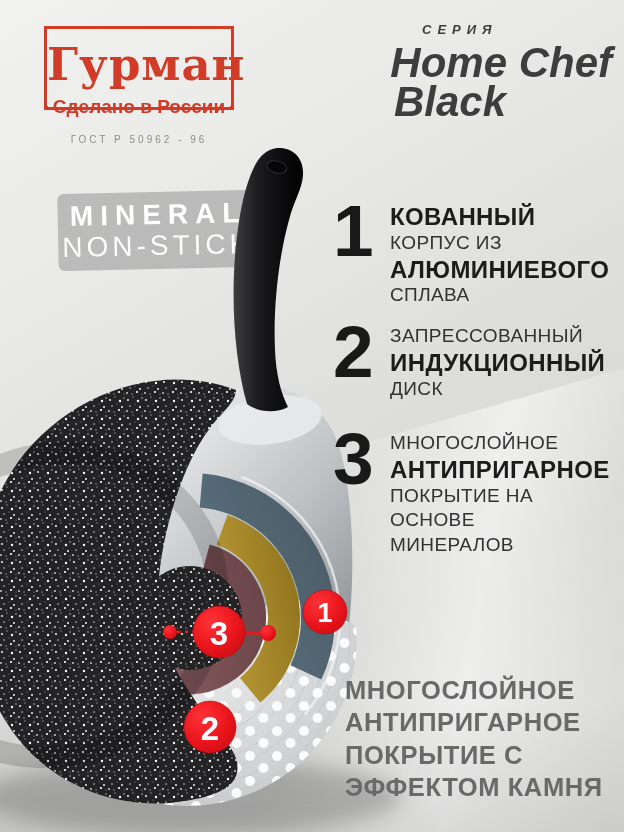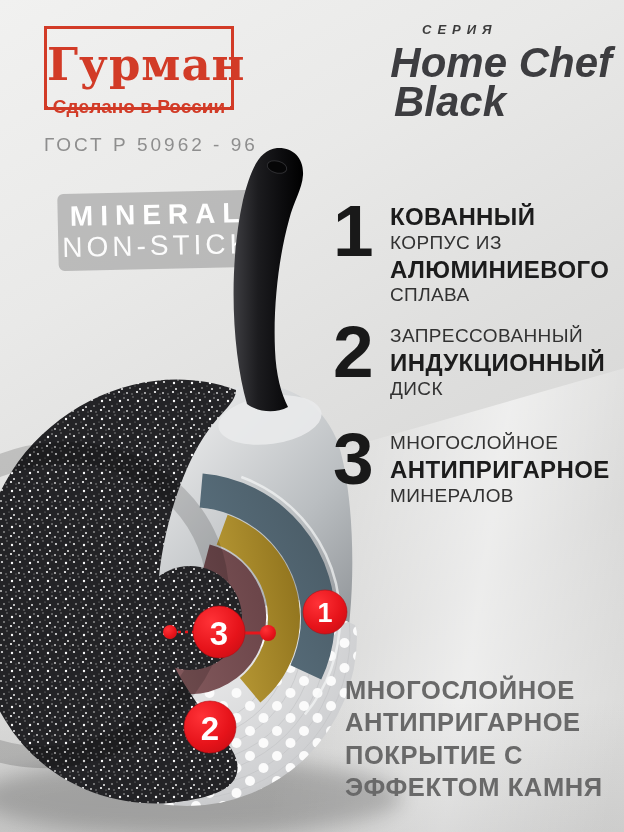--- a/index.html
+++ b/index.html
@@ -13,21 +13,21 @@
     background:linear-gradient(to bottom,rgba(110,110,110,0),rgba(110,110,110,.16));}
 
   
   .logo{position:absolute;left:44px;top:26px;width:190px;z-index:3;}
   .logo-box{border:3px solid #d23b27;position:relative;text-align:right;height:84px;box-sizing:border-box;}
   .logo-name{font-family:"DejaVu Serif",serif;font-weight:bold;font-size:45px;line-height:1;
     color:#d23b27;padding-top:13px;letter-spacing:1px;}
   .logo-tagline-row{position:absolute;left:-3px;right:-3px;bottom:-11px;display:flex;align-items:center;}
   .rule{flex:1;height:3px;background:#d23b27;}
   .logo-tagline{font-weight:bold;font-size:19px;color:#d23b27;white-space:nowrap;padding:0 5px;}
-  .gost{margin-top:24px;text-align:center;color:#8e8e8e;font-size:19px;letter-spacing:3px;white-space:nowrap;}
+  .gost{margin-top:24px;text-align:center;color:#8e8e8e;font-size:10px;letter-spacing:3px;white-space:nowrap;}
 
   
   .series{position:absolute;left:390px;top:22px;width:224px;z-index:3;color:#3d3d40;}
   .series-label{font-size:13px;letter-spacing:6px;color:#3c3c3c;margin-left:32px;font-weight:bold;font-style:italic;}
   .series-name{font-family:Liberation Sans, sans-serif;font-style:italic;font-weight:bold;font-size:42px;line-height:.92;}
   .series-line1{text-align:right;padding-right:2px;margin-top:7px;}
   .series-line2{text-align:left;padding-left:4px;}
 
   
   .badge{position:absolute;left:58px;top:192px;width:194px;padding:8px 0 9px;z-index:1;
@@ -227,20 +227,21 @@
         <div class="fl-r">ЗАПРЕССОВАННЫЙ</div>
         <div class="fl-b">ИНДУКЦИОННЫЙ</div>
         <div class="fl-r">ДИСК</div>
       </div>
     </div>
     <div class="feature">
       <div class="feature-num">3</div>
       <div class="feature-lines">
         <div class="fl-r">МНОГОСЛОЙНОЕ</div>
         <div class="fl-b">АНТИПРИГАРНОЕ</div>
+        <div class="fl-r">ПОКРЫТИЕ НА ОСНОВЕ</div>
         <div class="fl-r">МИНЕРАЛОВ</div>
       </div>
     </div>
   </div>
 
   <div class="footer">
     <div>МНОГОСЛОЙНОЕ</div>
     <div>АНТИПРИГАРНОЕ</div>
     <div>ПОКРЫТИЕ С</div>
     <div>ЭФФЕКТОМ КАМНЯ</div>

